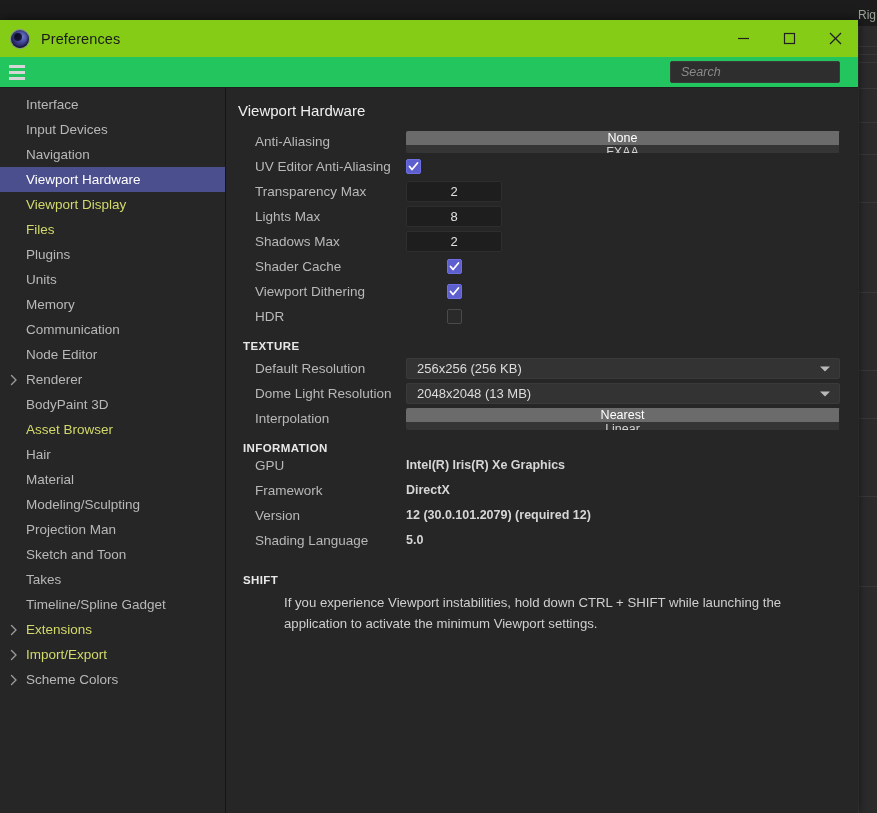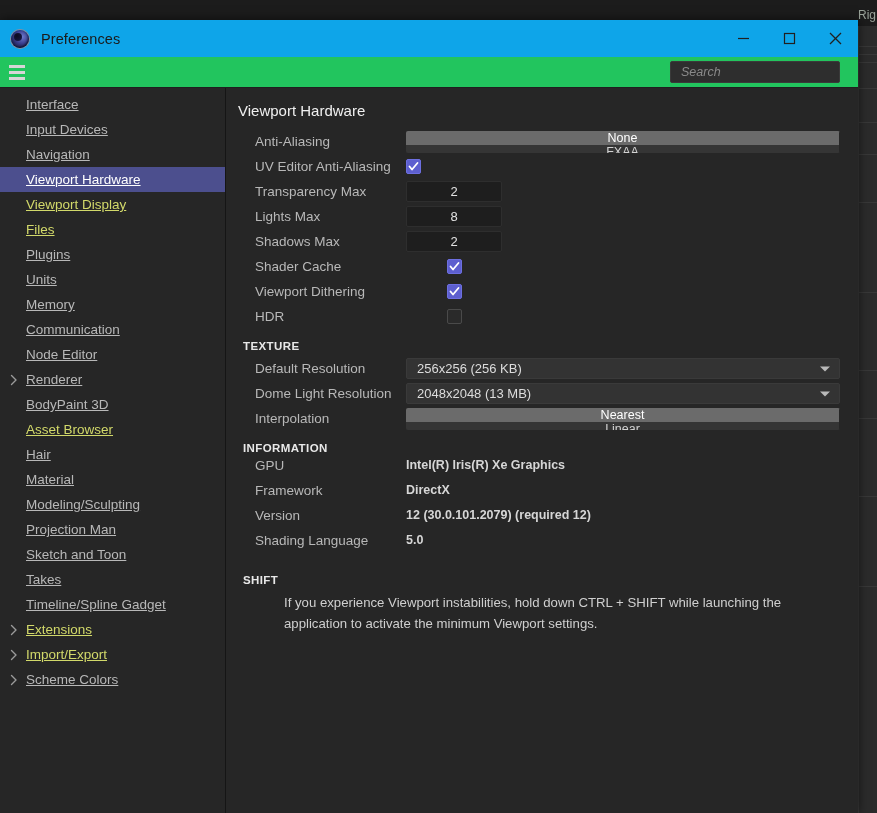--- a/index.html
+++ b/index.html
@@ -43,21 +43,21 @@
     position: absolute; left: 0px; top: 20px;
     width: 858px; height: 793px;
     background: #262626;
     box-shadow: 0 0 10px rgba(0,0,0,.6);
   }
 
   
   #titlebar {
     position: relative;
     height: 37px; width: 858px;
-    background: #0ea5e9;
+    background: #84cc16;
     display: flex; align-items: center;
   }
   #app-icon {
     width: 18px; height: 18px; margin-left: 11px; flex: 0 0 auto;
     border-radius: 50%;
     background: radial-gradient(circle at 62% 38%, #6e7ccd 0%, #3b3f8f 42%, #1c1d4a 75%, #0d0e2a 100%);
     box-shadow: inset -1px -1px 2px rgba(0,0,0,.55), 0 0 0 1px #8c8c9c;
     position: relative;
   }
   #app-icon::after{
@@ -112,21 +112,21 @@
   
   #sidebar {
     width: 226px; height: 725px; background: #262626;
     border-right: 1px solid #151515;
     padding-top: 4px; overflow: hidden;
   }
   .nav-item {
     position: relative;
     height: 25px; display: flex; align-items: center;
     padding-left: 26px; font-size: 13.5px; color: #b8b8b8;
-    white-space: nowrap; cursor: default; text-decoration: underline;
+    white-space: nowrap; cursor: default;
   }
   .nav-item.accent { color: #d2d96a; }
   .nav-item.selected { background: #4c4f8e; color: #ffffff; }
   .nav-item .chev {
     position: absolute; left: 10px; top: 50%; transform: translateY(-50%);
     width: 8px; height: 12px; color: #9a9a9a;
   }
   .nav-item .chev svg { display:block; }
 
   

